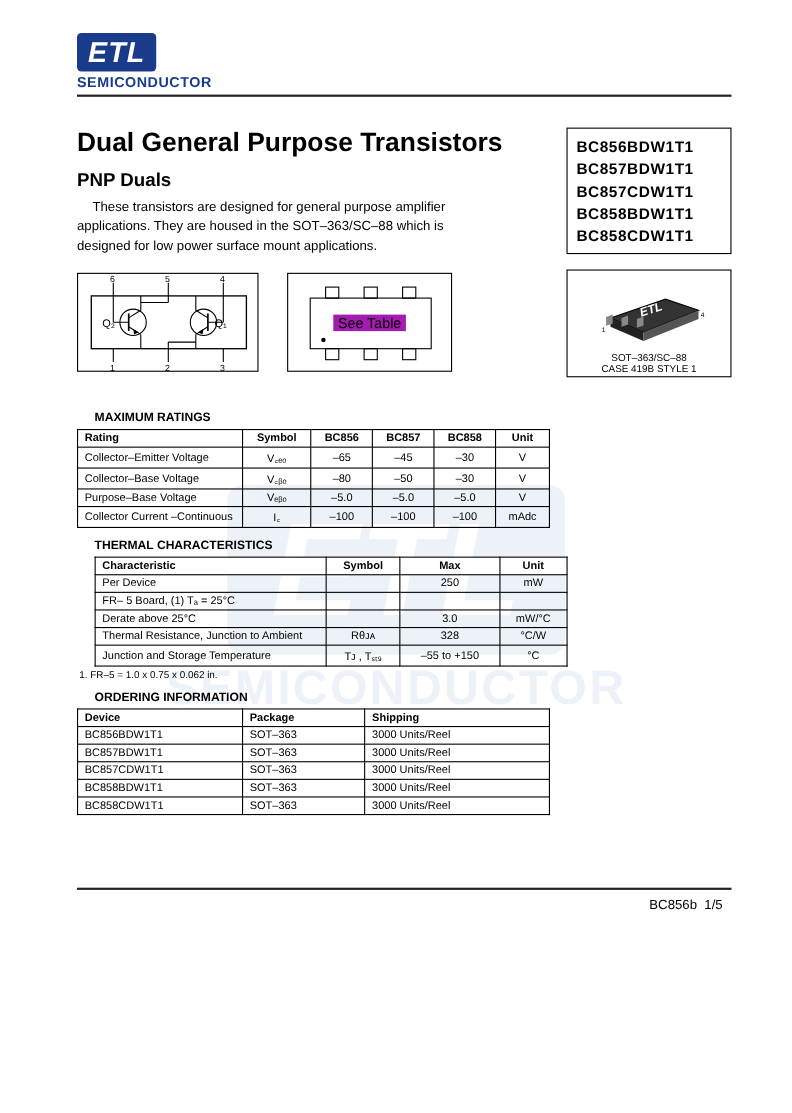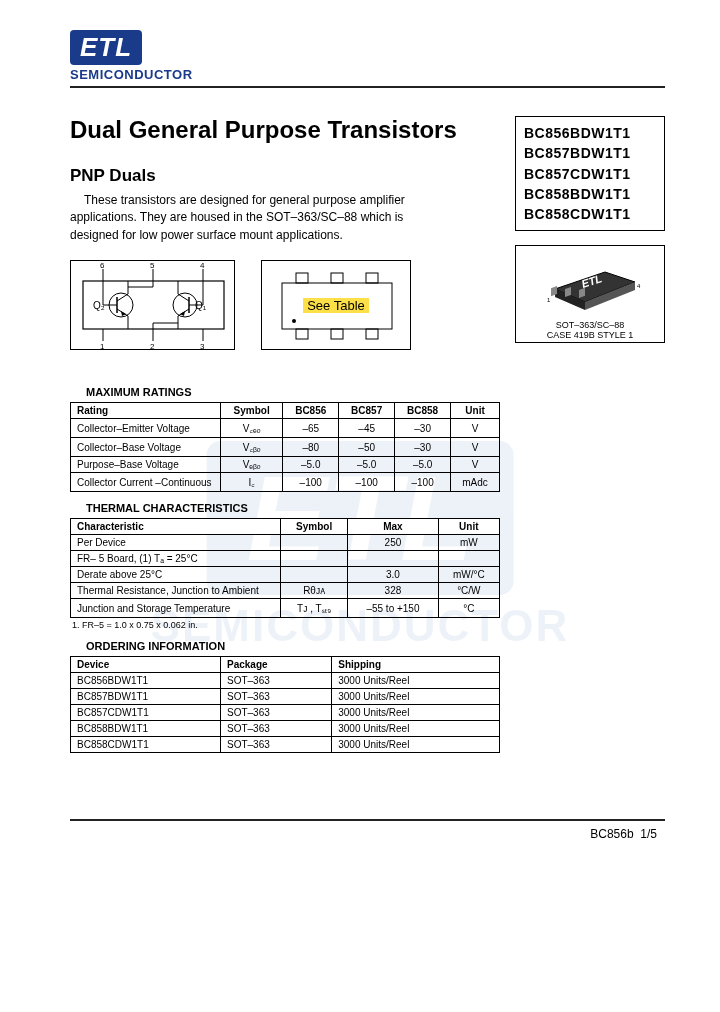--- a/index.html
+++ b/index.html
@@ -2,40 +2,40 @@
 <html><head>
 <meta charset="utf-8">
 <style>
 * { margin:0; padding:0; box-sizing:border-box; }
 body { width:720px; height:1012px; background:#fff; font-family:Arial,Helvetica,sans-serif; position:relative; overflow:hidden; }
 .page { padding:30px 55px 20px 70px; position:relative; }
 .logo-box { display:flex; align-items:flex-end; gap:2px; }
 .logo-badge { background:#1a3a8a; color:#fff; font-weight:bold; font-style:italic; font-size:26px; padding:2px 10px; border-radius:4px; letter-spacing:1px; }
 .logo-sub { color:#1a3a8a; font-weight:bold; font-size:13px; letter-spacing:0.5px; margin-top:2px; }
 .hr-top { height:2px; background:#222; margin-top:4px; margin-bottom:28px; }
-.title { font-size:24px; font-weight:bold; margin-bottom:22px; }
+.title { font-size:24px; font-weight:bold; margin-bottom:10px; }
 .subtitle { font-size:17px; font-weight:bold; margin-bottom:6px; }
 .desc { font-size:12px; line-height:1.45; max-width:360px; text-indent:14px; margin-bottom:16px; }
 .content-row { display:flex; gap:18px; }
 .left-col { flex:1; }
 .right-col { width:150px; }
 .pn-box { border:1.5px solid #000; padding:6px 8px; font-weight:bold; font-size:14px; line-height:1.45; letter-spacing:0.5px; margin-bottom:14px; }
 .pkg-box { border:1.5px solid #000; padding:8px 4px 2px 4px; text-align:center; font-size:9px; }
 .pkg-box .pkg-label { margin-top:4px; font-size:9px; }
 .pkg-box .pkg-case { font-size:9px; }
 .schem-row { display:flex; gap:26px; margin-bottom:26px; }
 .schem-box { border:1.5px solid #000; width:165px; height:90px; position:relative; font-size:9px; }
 .see-table-box { border:1.5px solid #000; width:150px; height:90px; display:flex; align-items:center; justify-content:center; font-size:13px; position:relative; }
 .sect-hdr { font-size:11px; font-weight:bold; margin:10px 0 4px 16px; }
 table { border-collapse:collapse; width:100%; font-size:10px; }
 table th, table td { border:1px solid #000; padding:2px 6px; text-align:center; }
 table th { background:#fff; font-weight:bold; }
 table .left { text-align:left; }
 .maxr-table { width:430px;padding-left:27px; }
-.thermal-table { width:430px; }
+.thermal-table { width:430px;margin-left:16px; }
 .ordering-table { width:430px; margin-bottom:6px; }
 .footnote { font-size:9px; margin:2px 0 10px 2px; }
 .hr-bot { height:2px; background:#222; margin-top:66px; }
 .footer { text-align:right; font-size:12px; margin-top:6px; padding-right:8px; }
 .watermark { position:absolute; left:50%; top:54%; transform:translate(-50%,-50%); opacity:0.10; text-align:center; pointer-events:none; z-index:0; }
 .watermark .wm-badge { background:#5a86c8; color:#fff; font-weight:bold; font-style:italic; font-size:120px; padding:8px 40px; border-radius:14px; display:inline-block; }
 .watermark .wm-sub { color:#5a86c8; font-weight:bold; font-size:44px; letter-spacing:2px; margin-top:6px; }
 .page > * { position:relative; z-index:1; }
 .chip3d { width:110px; height:60px; margin:0 auto; }
 </style>
@@ -113,21 +113,21 @@
           <svg width="150" height="90" viewBox="0 0 150 90" style="position:absolute;top:0;left:0">
             <rect x="20" y="22" width="110" height="46" fill="none" stroke="#000"></rect>
             <rect x="34" y="12" width="12" height="10" fill="none" stroke="#000"></rect>
             <rect x="69" y="12" width="12" height="10" fill="none" stroke="#000"></rect>
             <rect x="104" y="12" width="12" height="10" fill="none" stroke="#000"></rect>
             <rect x="34" y="68" width="12" height="10" fill="none" stroke="#000"></rect>
             <rect x="69" y="68" width="12" height="10" fill="none" stroke="#000"></rect>
             <rect x="104" y="68" width="12" height="10" fill="none" stroke="#000"></rect>
             <circle cx="32" cy="60" r="2" fill="#000"></circle>
           </svg>
-          <span style="position:relative;z-index:1;background:#fde047;padding:0 4px">See Table</span>
+          <span style="position:relative;z-index:1;background:#a21caf;padding:0 4px">See Table</span>
         </div>
       </div>
     </div>
 
     <div class="right-col">
       <div class="pn-box">
         <div>BC856BDW1T1</div>
         <div>BC857BDW1T1</div>
         <div>BC857CDW1T1</div>
         <div>BC858BDW1T1</div>

